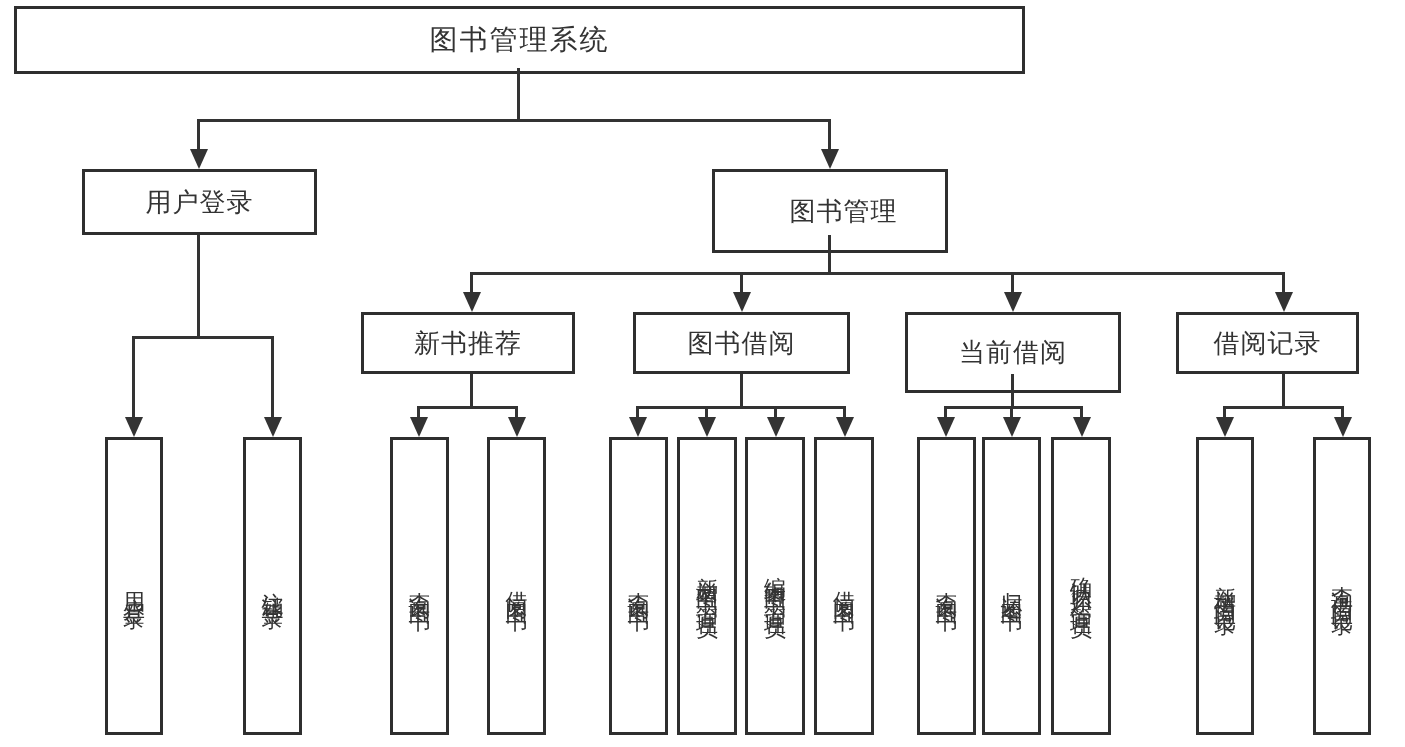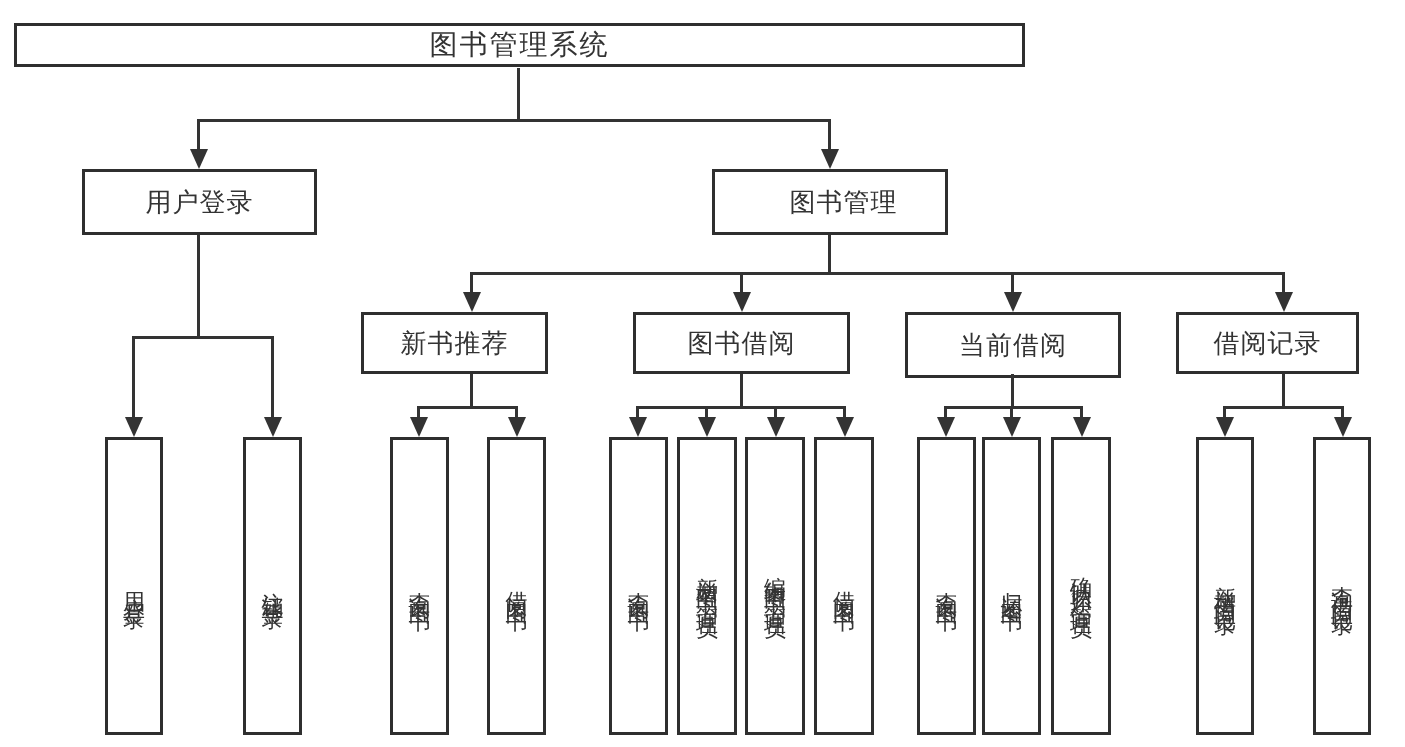--- a/index.html
+++ b/index.html
@@ -47,31 +47,31 @@
     opacity:0.9;
     z-index:5;
     white-space:nowrap;
   }
 </style>
 </head>
 <body>
 
 <div id="stage">
 
-  <div class="box rootbox" style="left:14px;top:23px;width:1011px;height:44px;">图书管理系统</div>
+  <div class="box rootbox" style="left:14px;top:6px;width:1011px;height:68px;">图书管理系统</div>
 
   <div class="box hbox" style="left:82px;top:169px;width:235px;height:66px;">用户登录</div>
 
-  <div class="box hbox" style="left:712px;top:169px;width:236px;height:66px;padding-left:27px;">图书管理</div>
+  <div class="box hbox" style="left:712px;top:169px;width:236px;height:84px;padding-left:27px;">图书管理</div>
 
-  <div class="box hbox" style="left:361px;top:312px;width:187px;height:62px;">新书推荐</div>
+  <div class="box hbox" style="left:361px;top:312px;width:214px;height:62px;">新书推荐</div>
 
   <div class="box hbox" style="left:633px;top:312px;width:217px;height:62px;text-align:center;">图书借阅</div>
 
-  <div class="box hbox" style="left:905px;top:312px;width:216px;height:66px;">当前借阅</div>
+  <div class="box hbox" style="left:905px;top:312px;width:216px;height:81px;">当前借阅</div>
 
   <div class="box hbox" style="left:1176px;top:312px;width:183px;height:62px;">借阅记录</div>
 
   <div class="box leaf" style="left:105px;width:58px;">用户登录</div>
   <div class="box leaf" style="left:243px;width:59px;">注销登录</div>
 
   <div class="box leaf" style="left:390px;width:59px;">查询图书</div>
   <div class="box leaf" style="left:487px;width:59px;">借阅图书</div>
 
   <div class="box leaf" style="left:609px;width:59px;">查询图书</div>

